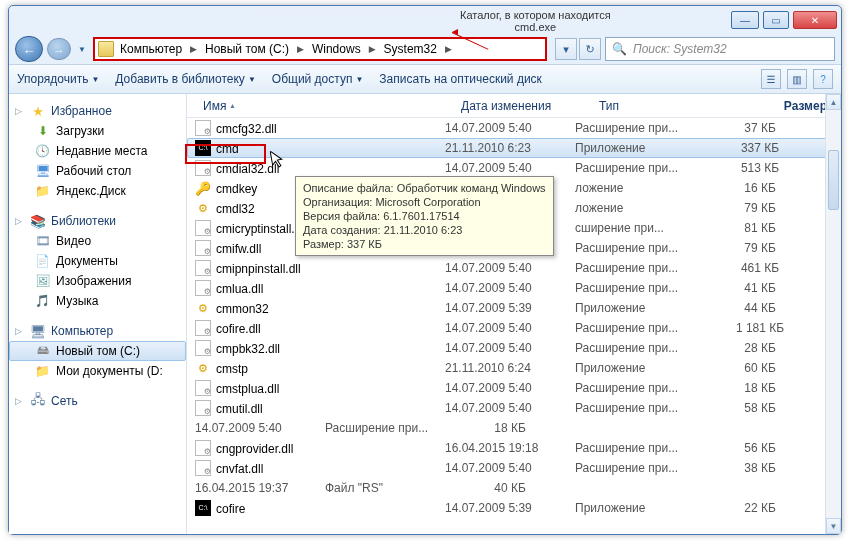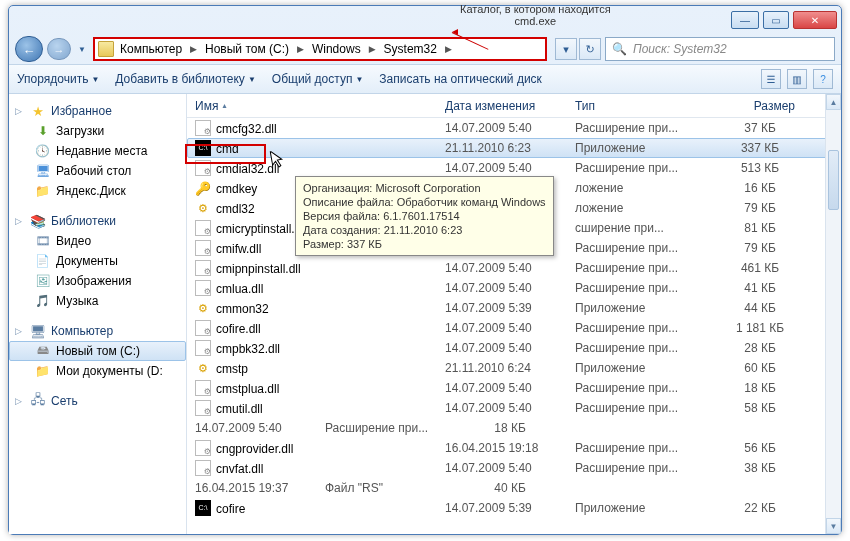--- a/index.html
+++ b/index.html
@@ -1,18 +1,18 @@
 <!DOCTYPE html>
 <html><head>
 <meta charset="utf-8">
 <style>
 * { box-sizing: border-box; margin: 0; padding: 0; }
 body { font-family: "Segoe UI", Tahoma, sans-serif; font-size: 12px; background: #fff; width: 850px; height: 541px; position: relative; overflow: hidden; }
 
-.annotation { position: absolute; top: 3px; left: 460px; font-size: 11px; color: #333; line-height: 12px; z-index: 100; }
+.annotation { position: absolute; top: 9px; left: 460px; font-size: 11px; color: #333; line-height: 12px; z-index: 100; }
 .annotation-arrow { position: absolute; top: 32px; left: 452px; width: 40px; height: 1px; z-index: 99; }
 .annotation-arrow::before { content: ""; position: absolute; width: 40px; height: 1px; background: #c00; transform: rotate(25deg); transform-origin: left; }
 .annotation-arrow::after { content: ""; position: absolute; left: -3px; top: -3px; border: 3px solid transparent; border-right: 6px solid #c00; }
 
 .window { border: 1px solid #4b7bb7; border-radius: 5px; background: linear-gradient(#e8f1fb, #d7e7f7); width: 834px; height: 530px; position: absolute; left: 8px; top: 5px; box-shadow: 0 0 6px rgba(0,0,0,.3); }
 
 .titlebar { height: 28px; display: flex; align-items: center; justify-content: flex-end; padding: 0 4px; gap: 4px; }
 .win-btn { width: 28px; height: 18px; border: 1px solid #3a6ea5; border-radius: 2px; background: linear-gradient(#e7f1fb,#c8ddf2); font-size: 10px; display: flex; align-items: center; justify-content: center; color: #2b5b90; cursor: pointer; }
 .win-btn.max { width: 26px; }
 .win-btn.close { width: 44px; background: linear-gradient(#f08e8e,#d94545); color: #fff; border-color: #b83232; }
@@ -48,25 +48,25 @@
 .side-item { display: flex; align-items: center; gap: 5px; padding: 2px 6px 2px 26px; color: #000; cursor: pointer; }
 .side-item .ic { width: 16px; height: 16px; display: flex; align-items: center; justify-content: center; font-size: 12px; }
 .side-item.sel { background: linear-gradient(#e8f1fb,#cfe2f5); border: 1px solid #9cc3e8; border-radius: 2px; padding: 1px 5px 1px 25px; }
 
 .star { color:#f4c430; } .dl { color:#5aa02c; } .clock { color:#5a7ca0; } .desk { color:#4a90d9; } .folder { color:#e8c85a; }
 .lib { color:#6a9bd1; } .vid { color:#5a7ca0; } .doc { color:#b5803a; } .img { color:#5aa0a0; } .mus { color:#4a90d9; }
 .comp { color:#5a7ca0; } .hdd { color:#888; } .docs { color:#b5803a; } .net { color:#5a7ca0; }
 
 .main { flex: 1; background: #fff; position: relative; overflow: hidden; }
 .cols { display: flex; height: 24px; border-bottom: 1px solid #e0e7ef; align-items: center; padding-left: 8px; }
-.col { color: #1a3e6e; font-size: 12px; cursor: pointer; display: flex; align-items: center; gap: 4px; }
+.col { color: #1a3e6e; font-size: 12px; cursor: pointer; display: flex; align-items: center; gap: 4px; margin-left: 8px; }
 .col.name { width: 250px; }
 .col.date { width: 130px; }
 .col.type { width: 150px; }
-.col.size { width: 80px; justify-content: flex-end; padding-right: 10px; }
+.col.size { width: 80px; justify-content: flex-end; padding-right: 10px; font-weight: bold; }
 .sort-ind { font-size: 8px; color: #5a7ca0; }
 
 .filelist { overflow-y: auto; height: calc(100% - 24px); }
 .row { display: flex; align-items: center; height: 20px; padding-left: 8px; }
 .row.sel { background: linear-gradient(#e8f1fb,#cfe2f5); border: 1px solid #9cc3e8; border-radius: 2px; padding-left: 7px; }
 .cell-name { width: 250px; display: flex; align-items: flex-end; gap: 5px; }
 .file-ic { width: 16px; height: 16px; display: flex; align-items: center; justify-content: center; font-size: 11px; }
 .fic-dll { background: #fff; border: 1px solid #bbb; position: relative; }
 .fic-dll::before { content: "⚙"; font-size: 8px; color: #888; position: absolute; bottom: -1px; right: -1px; }
 .fic-exe { background: #000; color: #fff; font-size: 7px; text-align: center; line-height: 14px; }
@@ -427,18 +427,18 @@
 
 <div class="red-box red-cmd"></div>
 
 <div class="cursor">
   <svg viewBox="0 0 12 18">
       <path d="M0 0 L0 14 L3.5 11 L6 17 L8 16 L5.5 10 L10 10 Z" fill="#fff" stroke="#000" stroke-width="1"></path>
     </svg>
 </div>
 
 <div class="tooltip">
+  <div>Описание файла: Обработчик команд Windows</div>
   <div>Организация: Microsoft Corporation</div>
-  <div>Описание файла: Обработчик команд Windows</div>
   <div>Версия файла: 6.1.7601.17514</div>
   <div>Дата создания: 21.11.2010 6:23</div>
   <div>Размер: 337 КБ</div>
 </div>
 
 </body></html>

